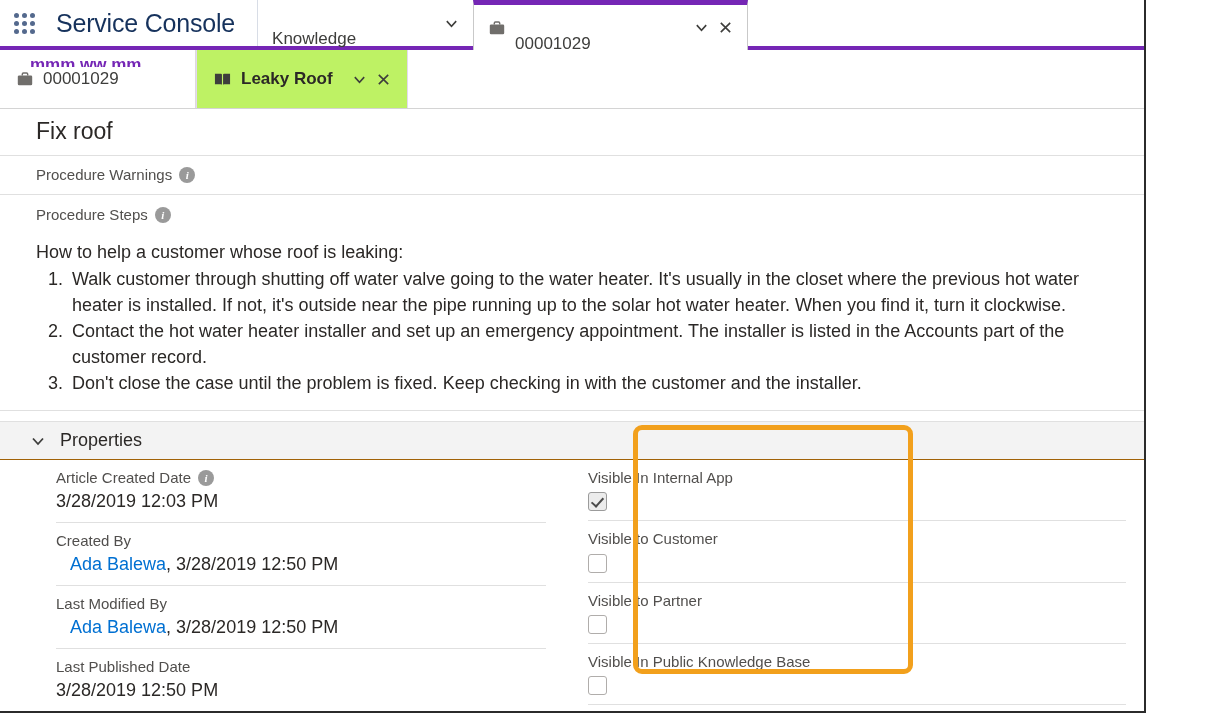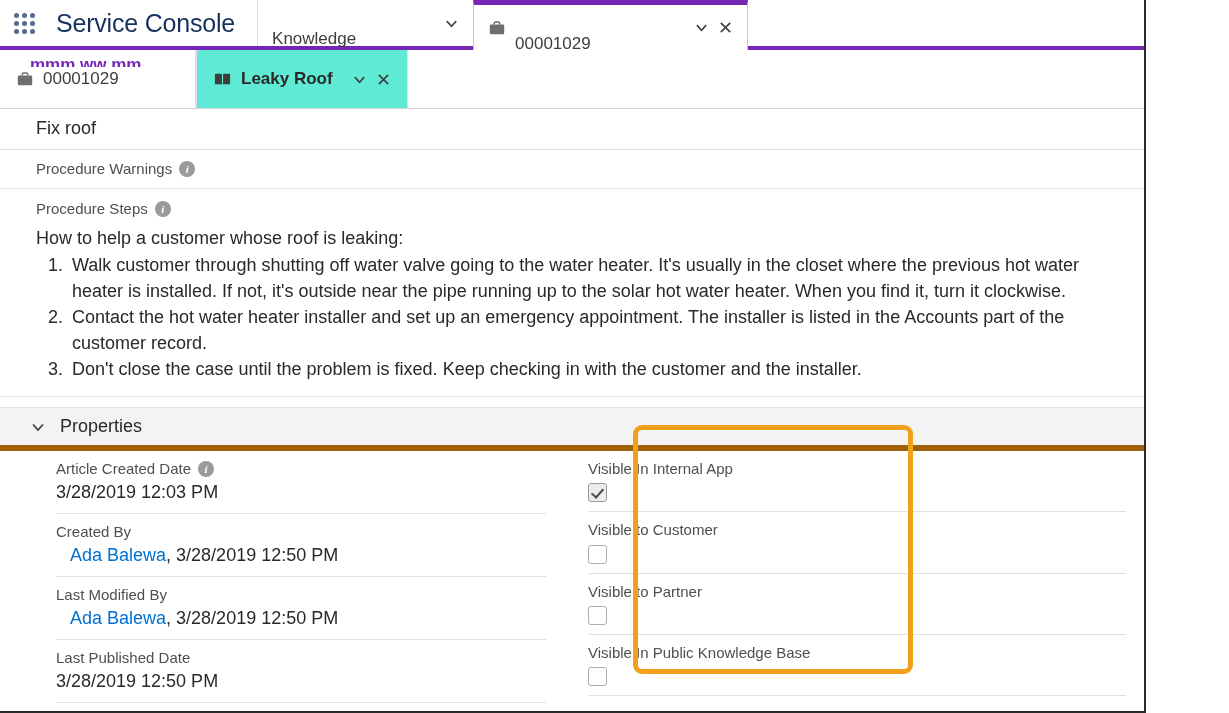--- a/index.html
+++ b/index.html
@@ -138,21 +138,21 @@
   .subtab.first {
     width: 196px;
     border-right: 1px solid #dddbda;
   }
   .subtab .st-label {
     font-size: 17px;
     color: #3e3e3c;
   }
   .subtab.active {
     width: 212px;
-    background: #5eead4;
+    background: #bef264;
     border-left: 1px solid #e4d9ef;
     border-right: 1px solid #e4d9ef;
   }
   .subtab.active .st-label {
     font-weight: bold;
     color: #2b2826;
   }
   .subtab .spacer { flex: 1; }
   .icon-book {
     width: 19px;
@@ -183,21 +183,21 @@
     background: #ffffff;
     height: 601px;
     overflow: hidden;
   }
   .row-line {
     border-bottom: 1px solid #e0e0e0;
   }
   .pad-x { padding-left: 36px; padding-right: 26px; }
 
   .art-title {
-    font-size: 18px;
+    font-size: 23px;
     color: #2b2826;
     padding-top: 9px;
     padding-bottom: 10px;
   }
   .field-label {
     font-size: 15px;
     color: #514f4d;
     display: flex;
     align-items: center;
     gap: 7px;
@@ -226,32 +226,32 @@
     padding-bottom: 3px;
   }
 
   .steps-body {
     font-size: 18px;
     color: #2b2826;
     line-height: 26px;
     padding-top: 5px;
     padding-bottom: 14px;
   }
-  .steps-body p { margin: 0 0 1px 0; }
+  .steps-body p { margin: 8px 0 1px 0; }
   .steps-body ol {
     margin: 0;
     padding-left: 32px;
   }
   .steps-body li { padding-left: 4px; }
 
   
   .section-header {
     background: #f3f3f3;
     border-top: 1px solid #e0e0e0;
-    border-bottom: 6px solid #a16207;
+    border-bottom: 1px solid #a16207;
     height: 37px;
     display: flex;
     align-items: center;
     gap: 14px;
     padding-left: 30px;
     margin-top: 10px;
   }
   .section-header .sh-title {
     font-size: 18px;
     color: #2b2826;

